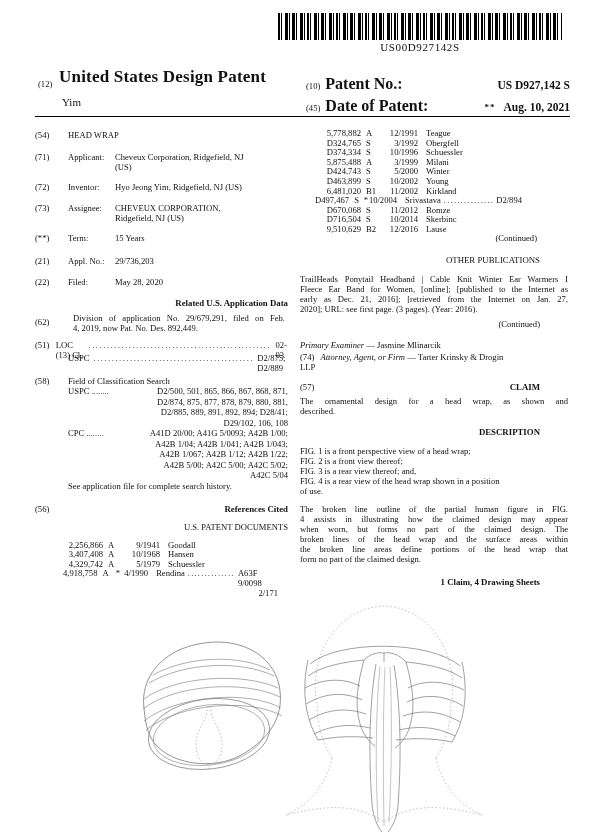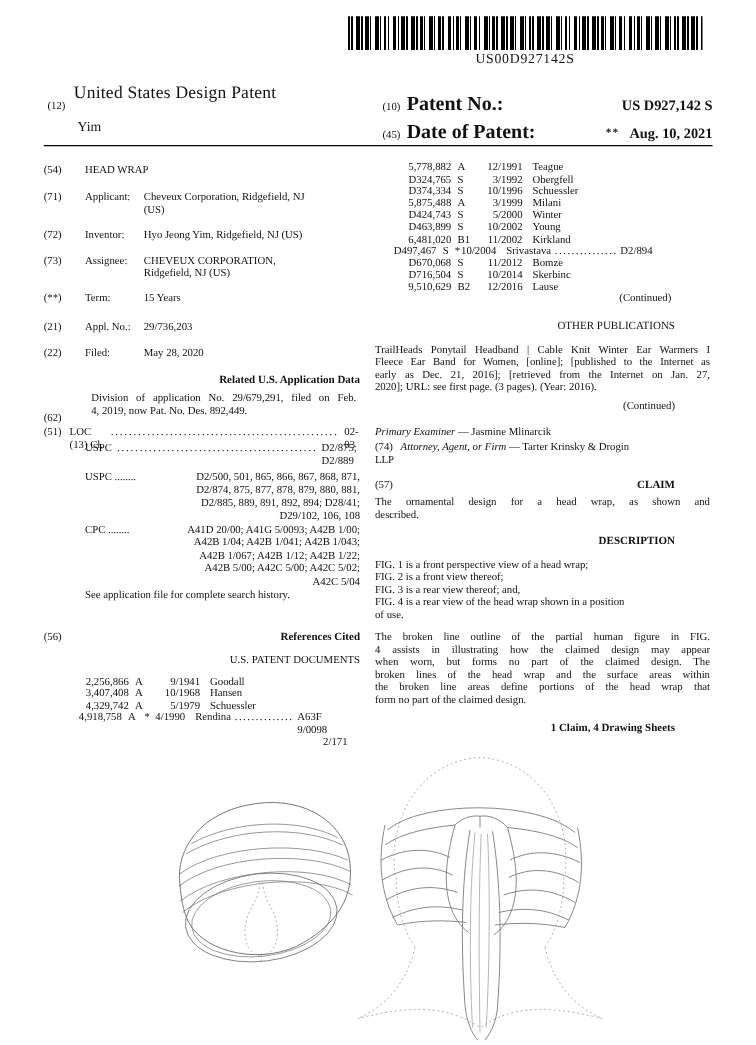--- a/index.html
+++ b/index.html
@@ -10,21 +10,21 @@
   .i{font-style:italic}
   .ctr{text-align:right}
   .code{font-size:8.6px}
   
   .barcode{height:27px;background:repeating-linear-gradient(90deg,
     #000 0 2px,#fff 2px 3px,#000 3px 4px,#fff 4px 7px,#000 7px 10px,#fff 10px 11px,
     #000 11px 12px,#fff 12px 14px,#000 14px 17px,#fff 17px 18px,#000 18px 19px,
     #fff 19px 22px,#000 22px 25px,#fff 25px 26px,#000 26px 27px,#fff 27px 29px)}
   .bctext{font-size:11px;letter-spacing:.6px;text-align:center}
   
-  .title{font-size:14px;font-weight:normal;letter-spacing:.2px}
+  .title{font-size:17px;font-weight:bold;letter-spacing:.2px}
   .hrow{display:flex;align-items:baseline;width:264px}
   .hlbl{font-size:16px;font-weight:bold;margin-left:5px}
   .hval{margin-left:auto;font-size:11.5px;font-weight:bold}
   .rule{border-top:1.7px solid #000}
   
   .col{position:absolute;font-size:8.6px;line-height:10.3px}
   .kv{display:grid;grid-template-columns:33px 47px 1fr}
   .kv2{display:grid;grid-template-columns:33px 1fr}
   .ldr{flex:1 1 auto;overflow:hidden;white-space:nowrap;margin:0 4px;letter-spacing:1.5px}
   .flexline{display:flex;align-items:baseline}
@@ -117,21 +117,21 @@
 
     <div class="abs kv" style="top:151px;left:0;width:253px">
       <span>(22)</span>
       <span>Filed:</span>
       <span class="b">May 28, 2020</span>
     </div>
 
     <div class="abs hd ctr" style="top:172px;left:0;width:253px">Related U.S. Application Data</div>
 
     <div class="abs" style="top:187px;left:0;width:253px">
-      <span class="abs" style="left:0;top:16px">(62)</span>
+      <span class="abs" style="left:0;top:4px">(62)</span>
       <div class="jlines" style="margin-left:38px;width:212px">
           <div class="ln">Division of application No. 29/679,291, filed on Feb.</div>
           <div class="ln">4, 2019, now Pat. No. Des. 892,449.</div>
         </div>
     </div>
 
     <div class="abs flexline" style="top:214px;left:0;width:253px">
       <span style="width:33px">(51)</span>
       <span class="b">LOC (13) Cl.</span>
       <span class="ldr">................................................................................</span>
@@ -140,20 +140,24 @@
 
     <div class="abs" style="top:227px;left:0;width:253px">
       <div class="flexline" style="margin-left:33px">
         <span>USPC</span>
         <span class="ldr">................................................................................</span>
         <span><span class="b">D2/875</span><span>; D2/889</span></span>
       </div>
     </div>
 
     <div class="abs" style="top:250px;left:0;width:253px;line-height:10.45px">
+      <div class="kv2">
+        <span>(58)</span>
+        <span class="b">Field of Classification Search</span>
+      </div>
       <div style="margin-left:33px;width:220px">
         <div class="between">
           <span>USPC ........</span>
           <span>D2/500, 501, 865, 866, 867, 868, 871,</span>
         </div>
         <div class="rt">
             <div class="ln">D2/874, 875, 877, 878, 879, 880, 881,</div>
             <div class="ln">D2/885, 889, 891, 892, 894; D28/41;</div>
             <div class="ln">D29/102, 106, 108</div>
           </div>

